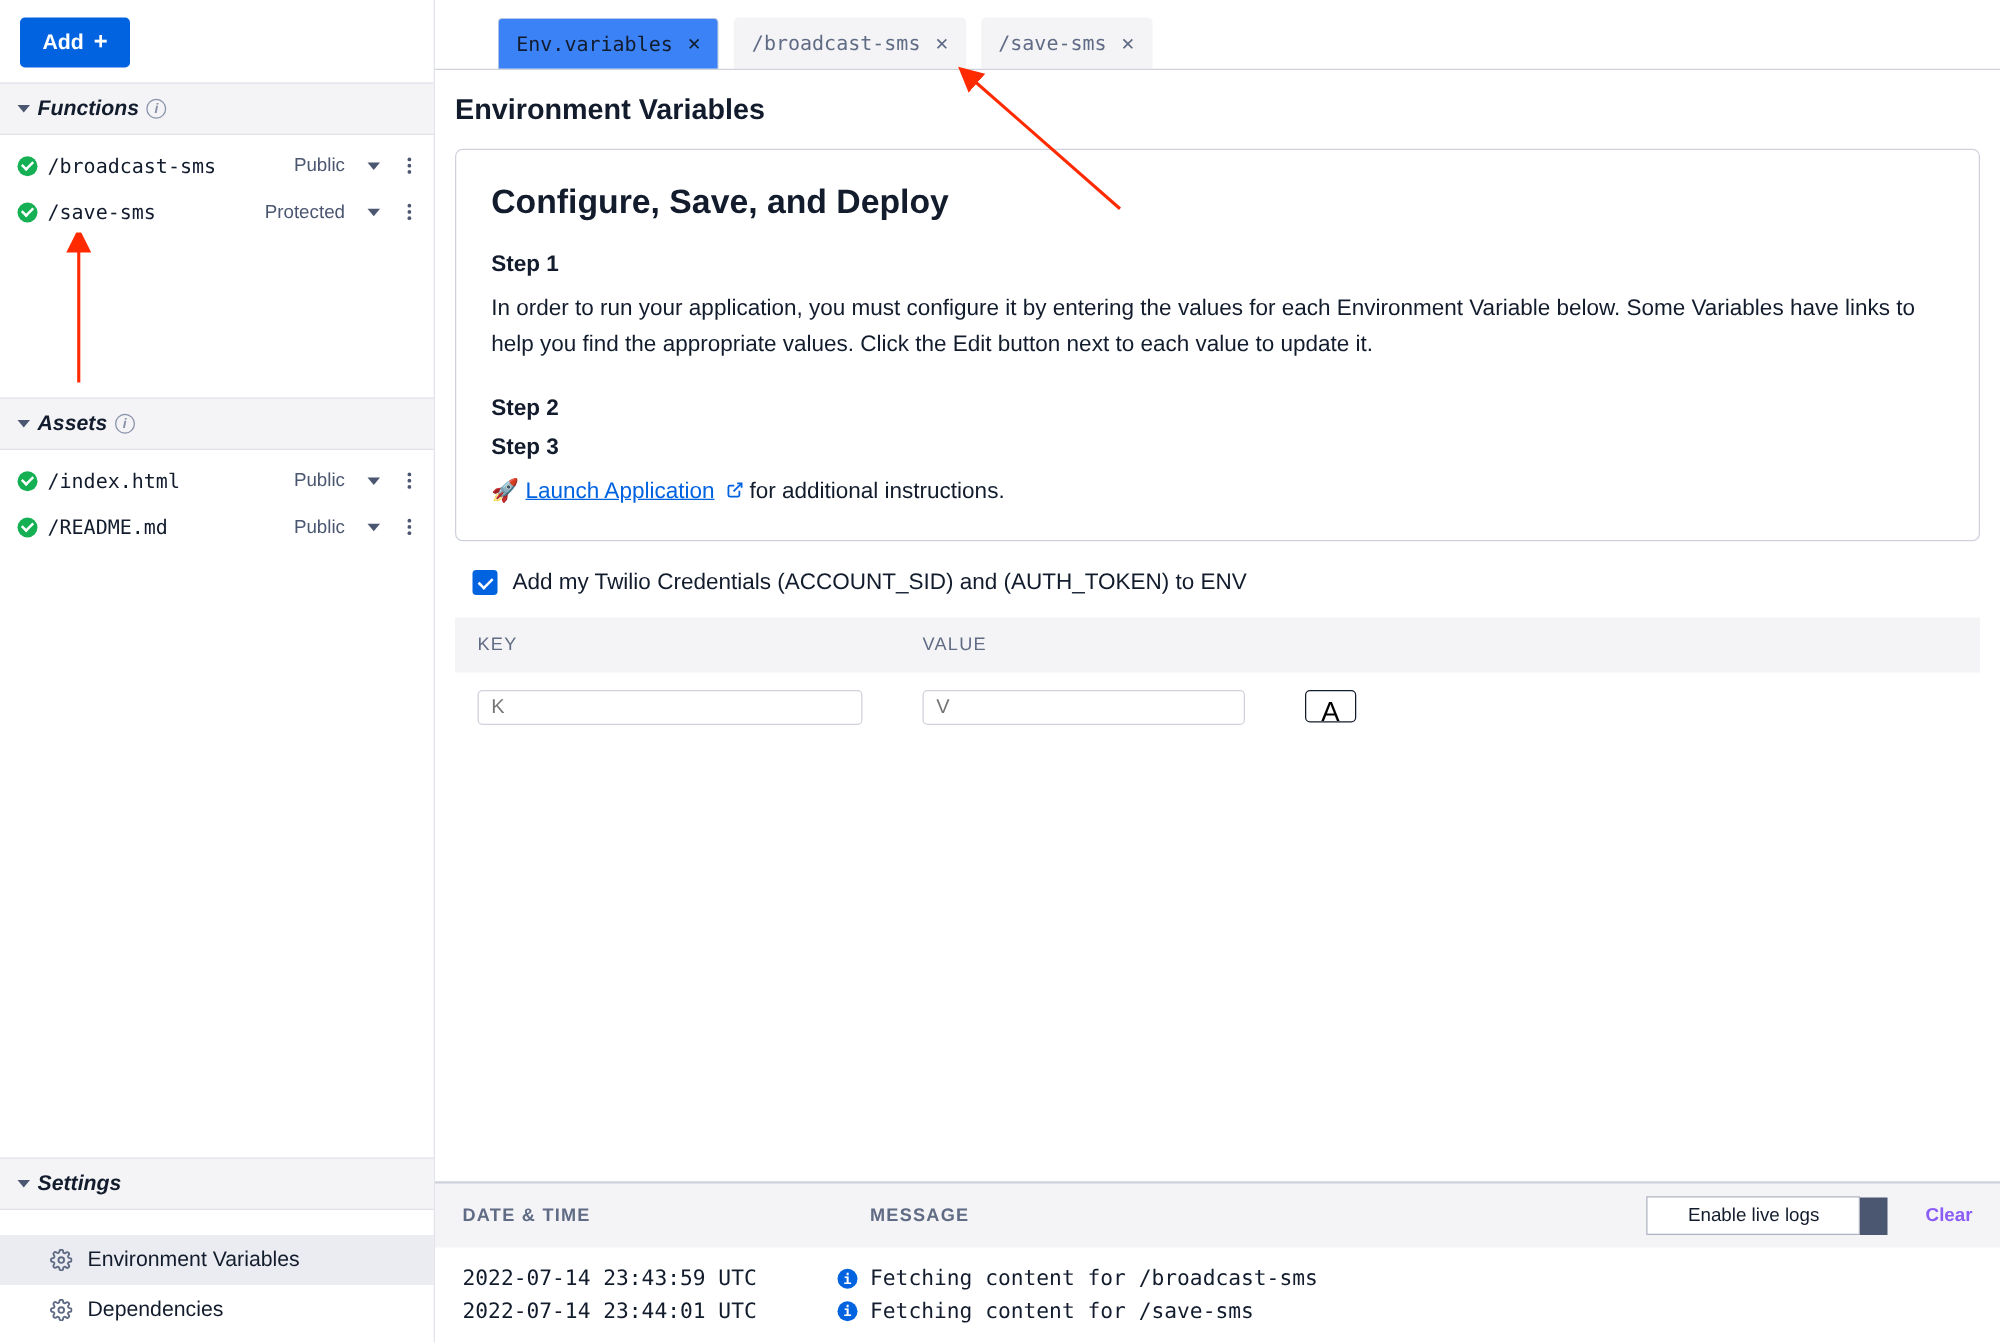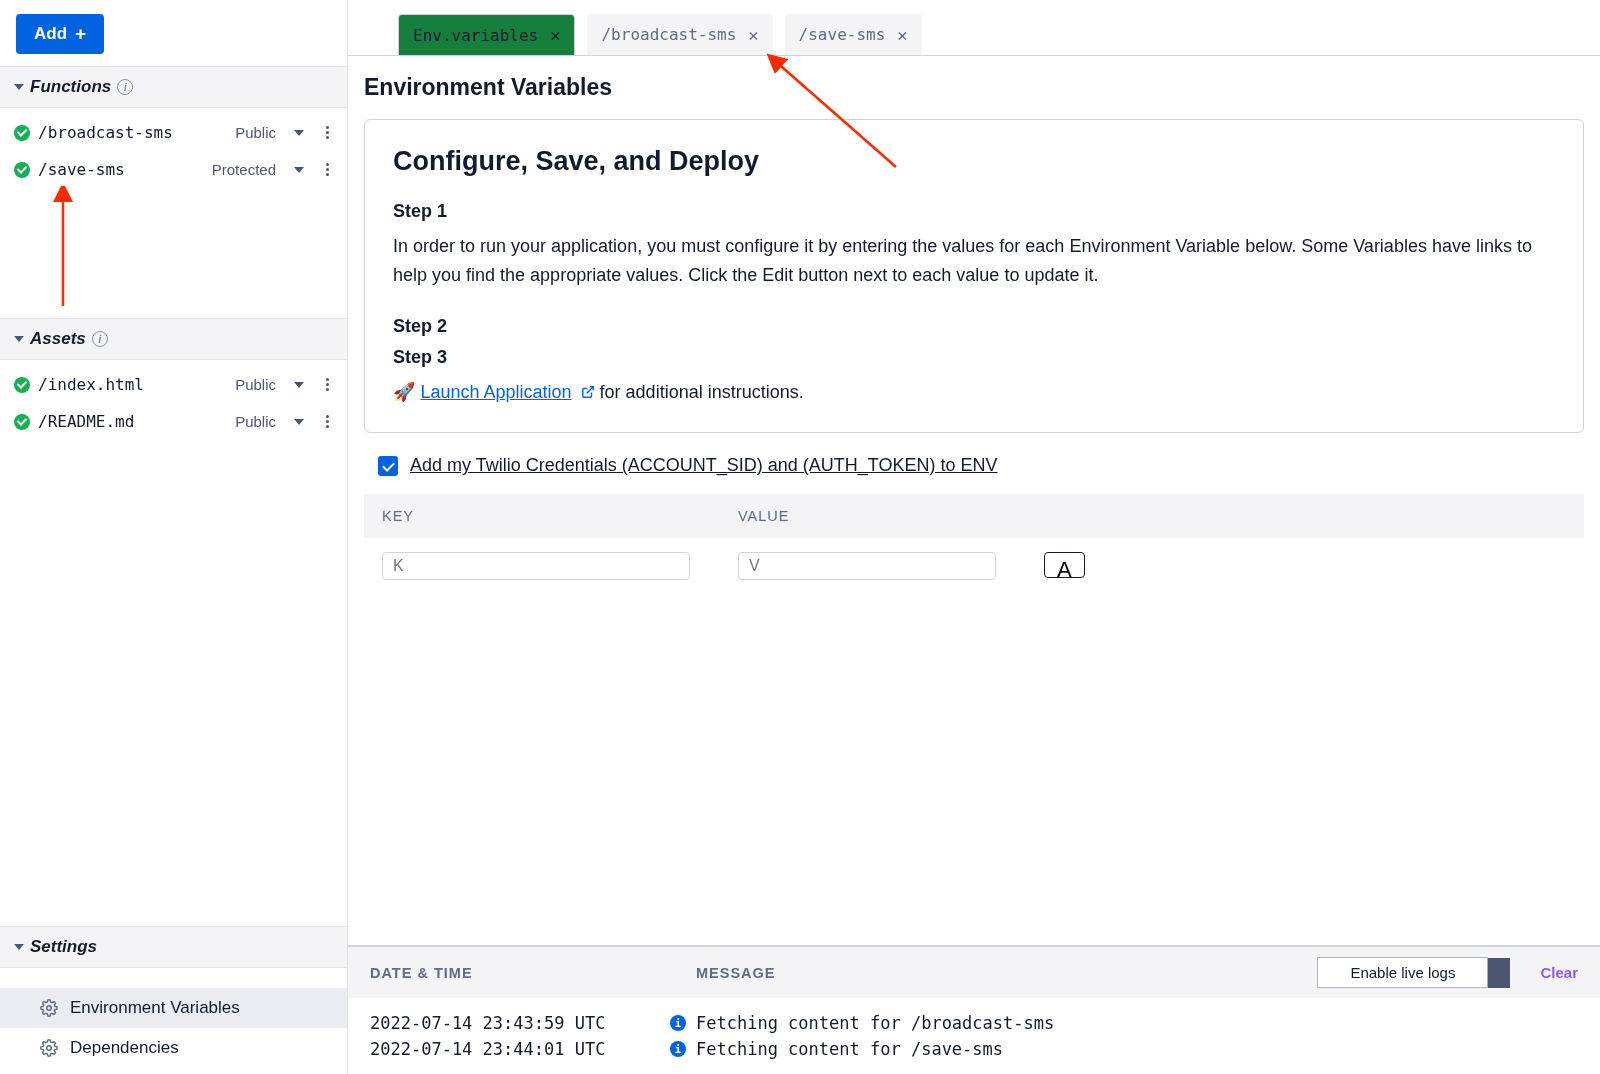--- a/index.html
+++ b/index.html
@@ -92,39 +92,39 @@
   }
   
   .main { flex: 1; display: flex; flex-direction: column; position: relative; }
   .tabs-bar { padding: 14px 50px 0; display: flex; gap: 12px; }
   .tab {
     padding: 10px 14px; font-family: "SFMono-Regular", Menlo, Consolas, monospace;
     font-size: 16px; display: inline-flex; align-items: center; gap: 12px;
     border-radius: 4px 4px 0 0; cursor: pointer; color: #606b85;
     background: #f4f4f6;
   }
-  .tab.active { background: #15803d; border: 1px solid #cfd2dc; border-bottom: none; color: #121c2d;}
+  .tab.active { background: #3b82f6; border: 1px solid #cfd2dc; border-bottom: none; color: #121c2d;}
   .tab-close { font-size: 17px; font-weight: 700; color: #606b85; }
   .tab.active .tab-close { color: #121c2d; }
   .main-content {
     border-top: 1px solid #cfd2dc; padding: 18px 16px 0; flex: 1; overflow: hidden;
     display: flex; flex-direction: column;
   }
   .page-heading { font-size: 23px; font-weight: 700; margin-bottom: 18px; }
   .card {
     border: 1px solid #cfd2dc; border-radius: 6px; padding: 26px 28px;
   }
   .card h2 { font-size: 27px; font-weight: 800; margin-bottom: 24px; }
   .step-title { font-size: 18px; font-weight: 700; margin-bottom: 10px; }
   .step-text { font-size: 18px; line-height: 1.6; margin-bottom: 26px; color: #121c2d; }
   .step-text.last { margin-bottom: 0; }
   .link { color: #0263e0; text-decoration: underline; }
   .ext-icon { display: inline-block; width: 14px; height: 14px; margin-left: 4px; vertical-align: -1px; }
   .credentials-row {
-    display: flex; align-items: flex-end; gap: 12px; padding: 22px 14px 18px; text-decoration: underline;
+    display: flex; align-items: flex-end; gap: 12px; padding: 22px 14px 18px;
   }
   .checkbox {
     width: 20px; height: 20px; background: #0263e0; border-radius: 3px;
     display: inline-flex; align-items: center; justify-content: center;
   }
   .checkbox::after {
     content: ""; width: 5px; height: 9px; border: solid #fff;
     border-width: 0 2.5px 2.5px 0; transform: rotate(45deg); margin-top: -2px;
   }
   .cred-label { font-size: 18px; }

